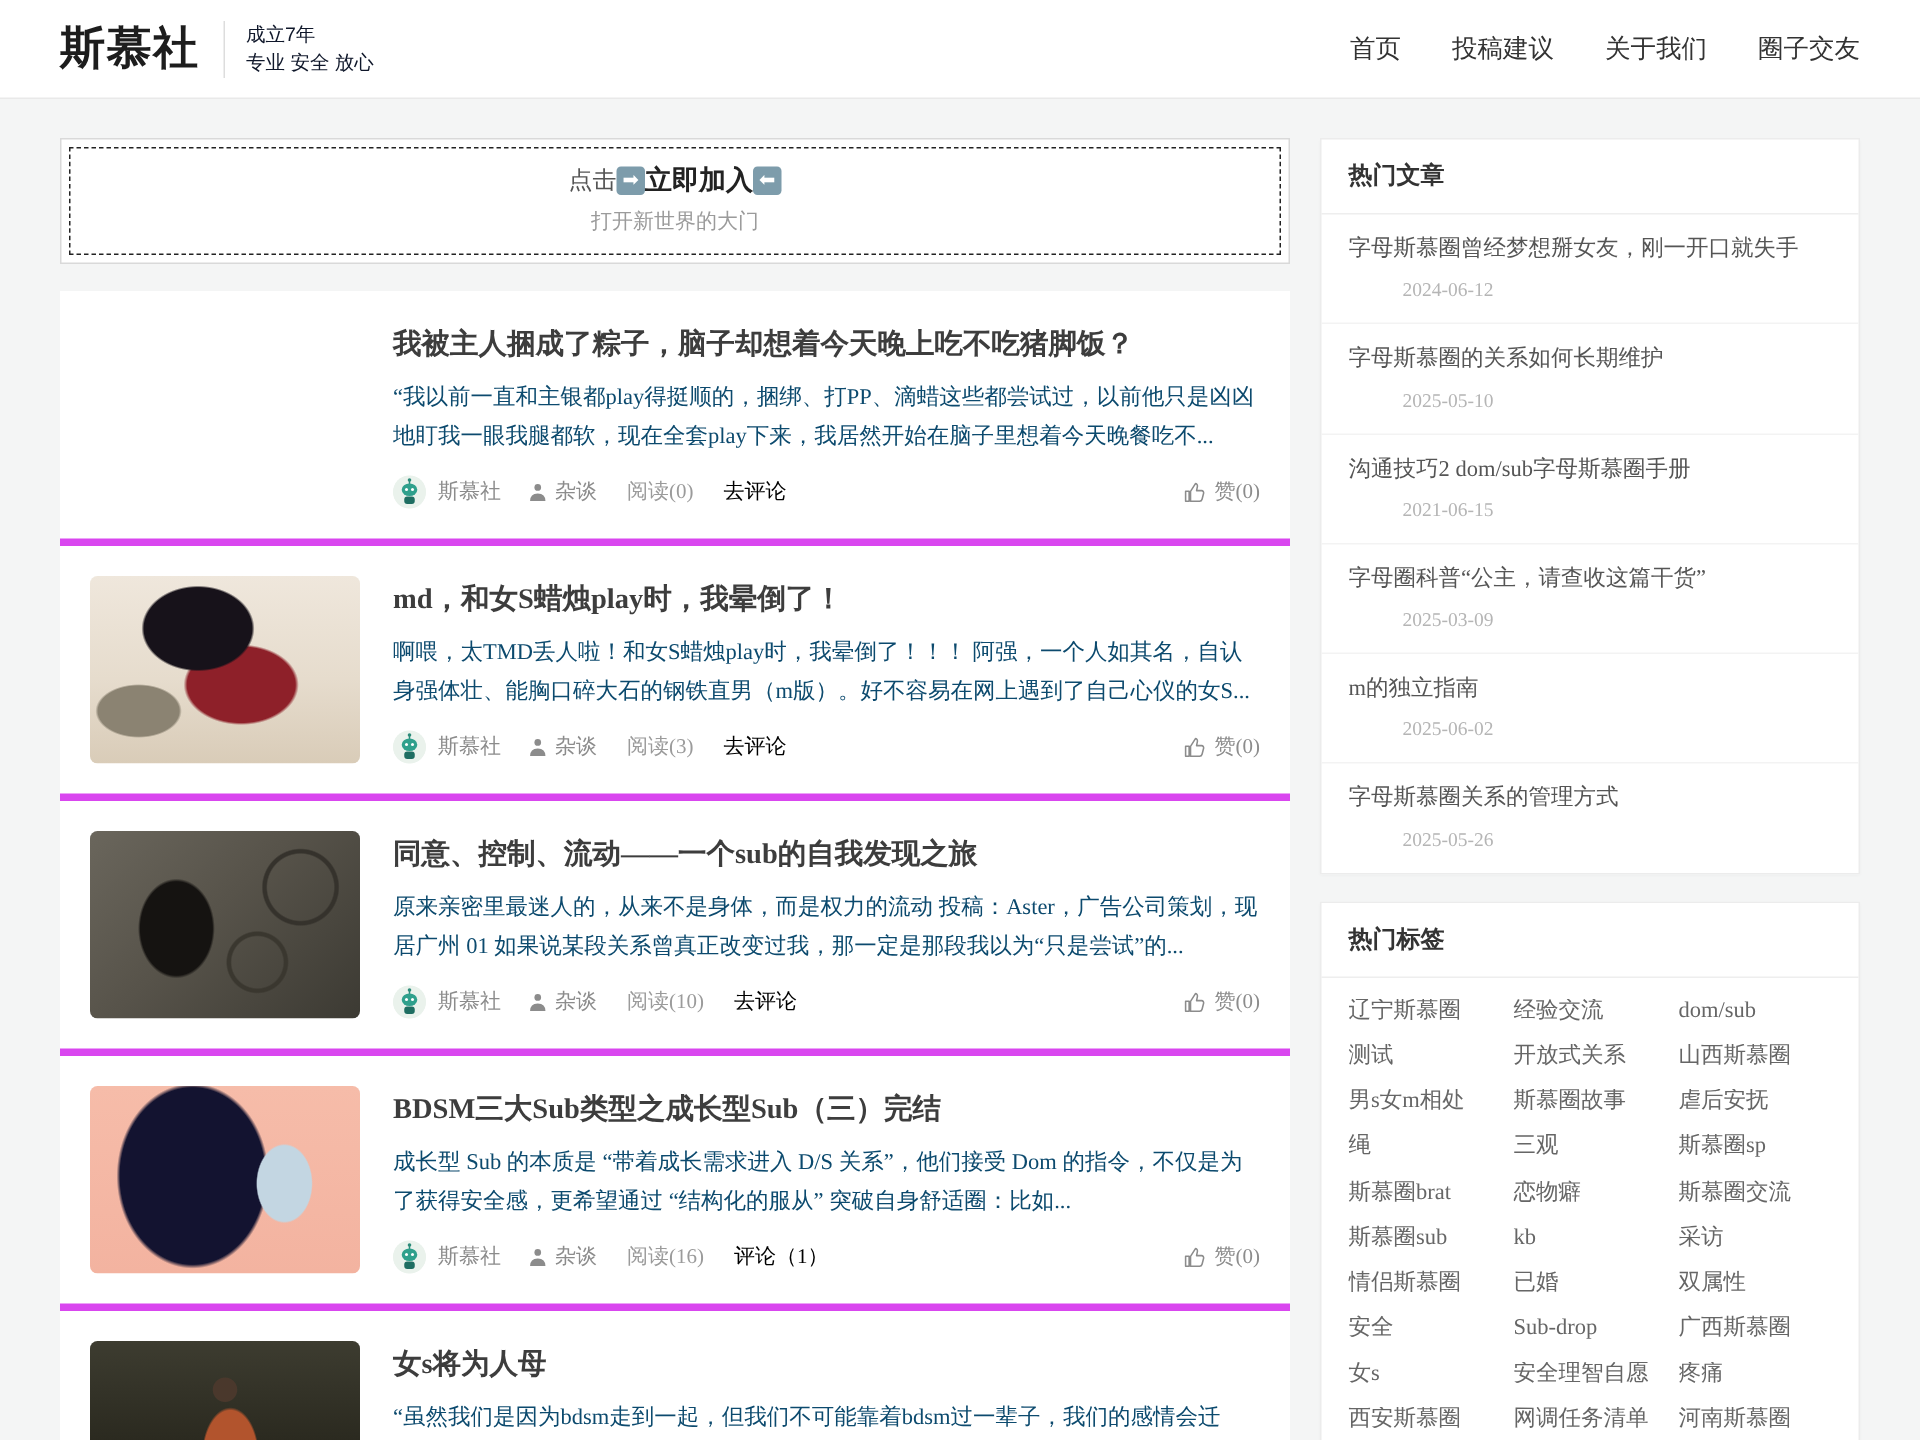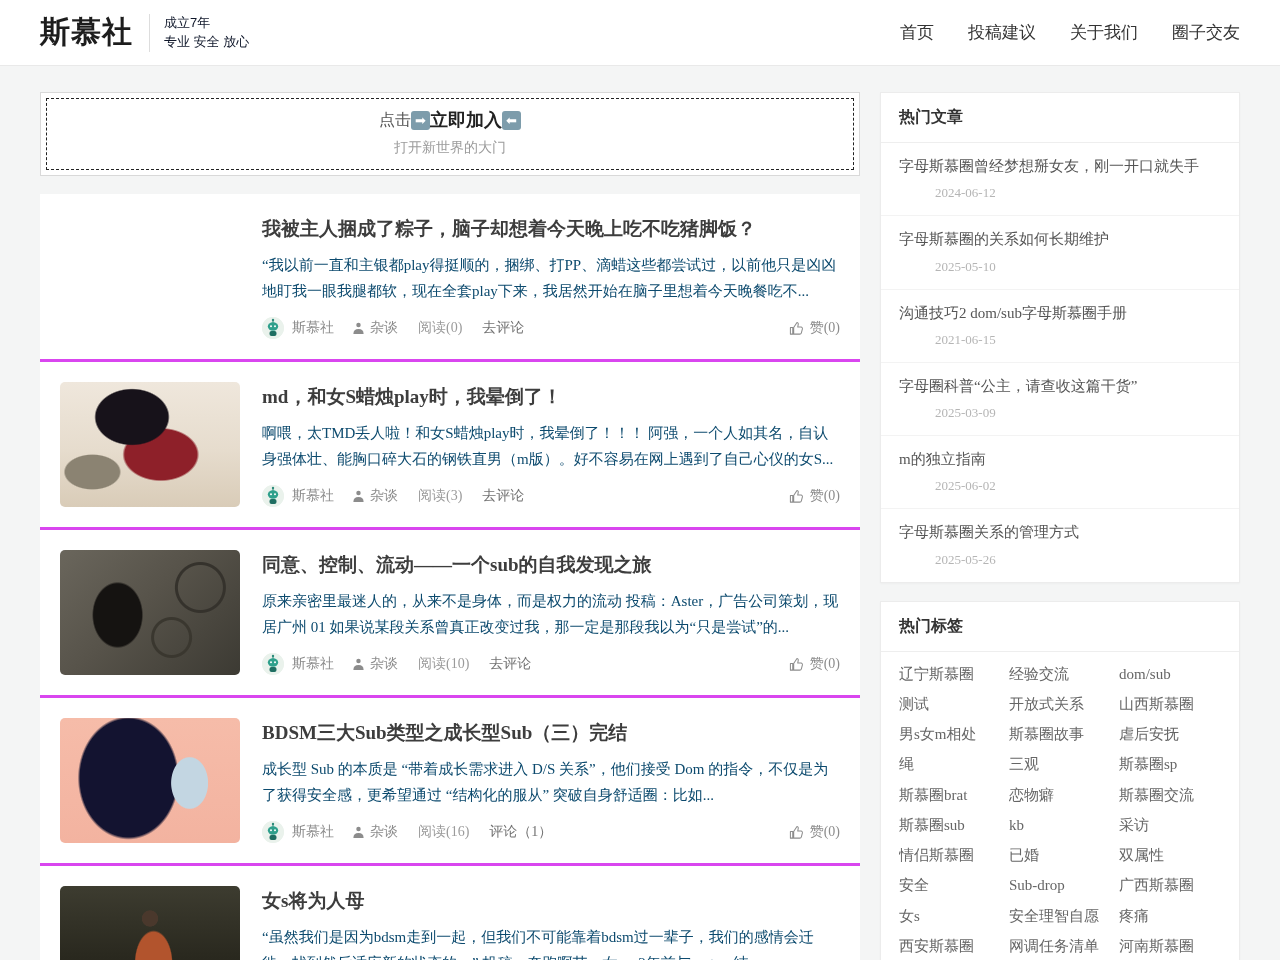--- a/index.html
+++ b/index.html
@@ -27,21 +27,21 @@
                   font-family:"Liberation Serif", serif; }
   .banner-click { font-size:16px; color:#555; }
   .banner-cta { font-size:18px; font-weight:bold; color:#222; }
   .arrow-btn { width:19px; height:19px; background:#7d9cab; border-radius:3px; color:#fff;
                font-size:13px; line-height:19px; text-align:center; display:inline-block;
                cursor:pointer; font-family:"DejaVu Sans", sans-serif; }
   .banner-sub { margin-top:7px; font-size:14px; color:#9b9b9b; font-family:"Liberation Serif", serif; }
 
   
   .article-list { margin-top:18px; background:#fff; }
-  .article-row { display:flex; gap:22px; padding:20px; border-bottom:3px solid #d946ef; background:#fff; }
+  .article-row { display:flex; gap:22px; padding:20px; border-bottom:5px solid #d946ef; background:#fff; }
   .thumb { width:180px; height:125px; border-radius:5px; flex:0 0 180px; cursor:pointer; }
   .thumb-1 { background:
       radial-gradient(circle 26px at 47% 30%, #1f1f24 60%, rgba(31,31,36,0) 62%),
       radial-gradient(ellipse 26px 38px at 48% 72%, #49688a 60%, rgba(73,104,138,0) 63%),
       radial-gradient(ellipse 21px 30px at 49% 47%, #ead fcc 0, #e9decb 60%, rgba(233,222,203,0) 63%),
       linear-gradient(180deg, #a9cde6 0%, #93bbd8 38%, #7e9675 58%, #8aa07e 68%, #e6d8ba 82%, #c79a5e 100%); }
   .thumb-2 { background:
       radial-gradient(ellipse 58px 44px at 40% 28%, #17121a 62%, rgba(23,18,26,0) 65%),
       radial-gradient(ellipse 60px 42px at 56% 58%, #8e2029 60%, rgba(142,32,41,0) 64%),
       radial-gradient(ellipse 45px 28px at 18% 72%, #8b8372 60%, rgba(139,131,114,0) 64%),
@@ -65,21 +65,21 @@
                   font-family:"Liberation Serif", serif; }
   .a-title { font-size:19px; font-weight:bold; color:#3d3d3d; margin-top:2px; cursor:pointer; }
   .a-excerpt { margin-top:10px; font-size:15px; color:#0c4a6e; line-height:1.75;
                display:-webkit-box; -webkit-line-clamp:2; -webkit-box-orient:vertical; overflow:hidden; }
   .a-meta { margin-top:auto; display:flex; align-items:center; font-size:14px; color:#999; }
   .avatar { width:22px; height:22px; border-radius:50%; background:#eaf2ec; margin-right:8px;
             display:flex; align-items:center; justify-content:center; overflow:hidden; }
   .author-name { color:#8c8c8c; margin-right:18px; cursor:pointer; }
   .cat { display:flex; align-items:center; gap:5px; margin-right:20px; cursor:pointer; color:#8c8c8c; }
   .reads { margin-right:20px; color:#9b9b9b; }
-  .comments { color:#737373; cursor:pointer; }
+  .comments { color:#000000; cursor:pointer; }
   .likes { margin-left:auto; display:flex; align-items:center; gap:6px; color:#8c8c8c; cursor:pointer; }
 
   
   .side-card { background:#fff; border:1px solid #ececec; box-shadow:0 1px 2px rgba(0,0,0,.03);
                margin-bottom:18px; }
   .side-card-header { padding:14px 18px; font-size:16px; font-weight:bold; color:#333;
                       border-bottom:1px solid #eee; }
   .hot-item { padding:13px 18px 14px; border-bottom:1px solid #f3f3f3; cursor:pointer;
               font-family:"Liberation Serif", serif; }
   .hot-item:last-child { border-bottom:none; }

